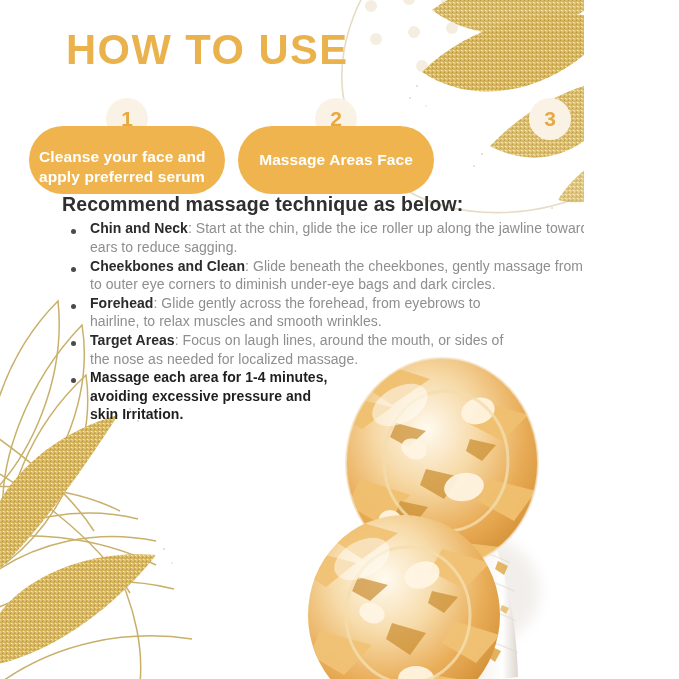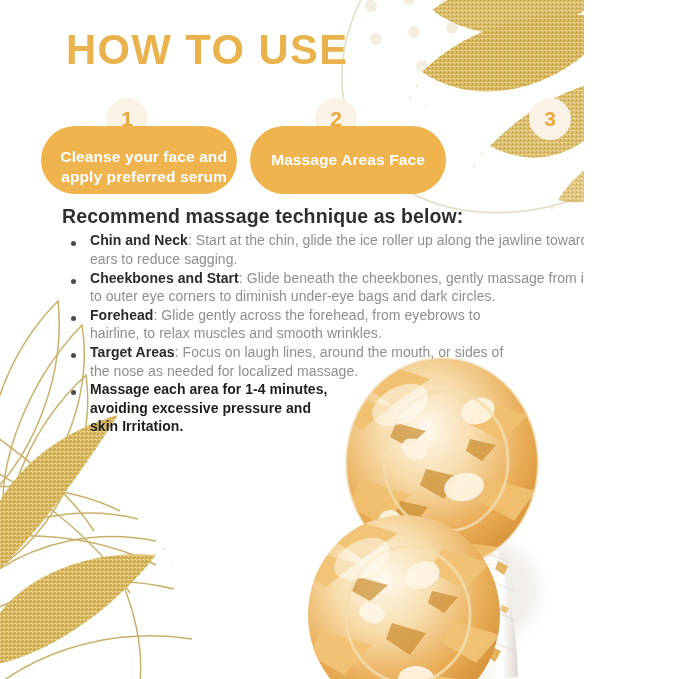--- a/index.html
+++ b/index.html
@@ -39,34 +39,34 @@
 
   .badge{
     position:absolute;left:50%;top:0;transform:translateX(-50%);
     width:42px;height:42px;border-radius:50%;
     background:#fbf2e6;
     display:flex;align-items:center;justify-content:center;
     color:#e8a93f;font-size:21px;font-weight:bold;
     z-index:1;
   }
   .pill{
-    position:absolute;left:12px;top:28px;width:196px;height:68px;
+    position:absolute;left:0;top:28px;width:196px;height:68px;
     border-radius:34px;background:#efb44e;
     display:flex;align-items:center;justify-content:center;
-    text-align:right;
+    text-align:left;
     color:#ffffff;font-size:15.5px;font-weight:bold;line-height:1.28;
     letter-spacing:0.1px;
     padding:0 10px;box-sizing:border-box;
     z-index:2;
   }
   .pill.two-line-pad{padding-top:14px;}
 
   
   .body{
-    position:absolute;left:62px;top:204px;width:560px;
+    position:absolute;left:62px;top:192px;width:560px;
     z-index:3;
   }
   .lead{
     font-size:19.5px;font-weight:bold;color:#2f2f2f;
     letter-spacing:0.1px;margin:0 0 2px 0;line-height:1.3;
   }
   ul.tips{list-style:none;margin:0;padding:0;}
   ul.tips li{
     position:relative;padding-left:22px;margin:0 0 0 6px;
     font-size:14px;line-height:1.33;
@@ -193,21 +193,21 @@
     </div>
   </div>
 
   <div class="body">
     <p class="lead">Recommend massage technique as below:</p>
     <ul class="tips">
       <li>
         <b>Chin and Neck</b><span>: </span><span>Start at the chin, glide the ice roller up along the jawline towards the ears to reduce sagging.</span>
       </li>
       <li>
-        <b>Cheekbones and Start</b><span>: </span><span>Glide beneath the cheekbones, gently massage from inner to outer eye corners to diminish under-eye bags and dark circles.</span>
+        <b>Cheekbones and Clean</b><span>: </span><span>Glide beneath the cheekbones, gently massage from inner to outer eye corners to diminish under-eye bags and dark circles.</span>
       </li>
       <li class="w-mid">
         <b>Forehead</b><span>: </span><span>Glide gently across the forehead, from eyebrows to hairline, to relax muscles and smooth wrinkles.</span>
       </li>
       <li class="w-mid">
         <b>Target Areas</b><span>: </span><span>Focus on laugh lines, around the mouth, or sides of the nose as needed for localized massage.</span>
       </li>
       <li class="all-bold w-short">
         <span>Massage each area for 1-4 minutes, avoiding excessive pressure and skin Irritation.</span>
       </li>

